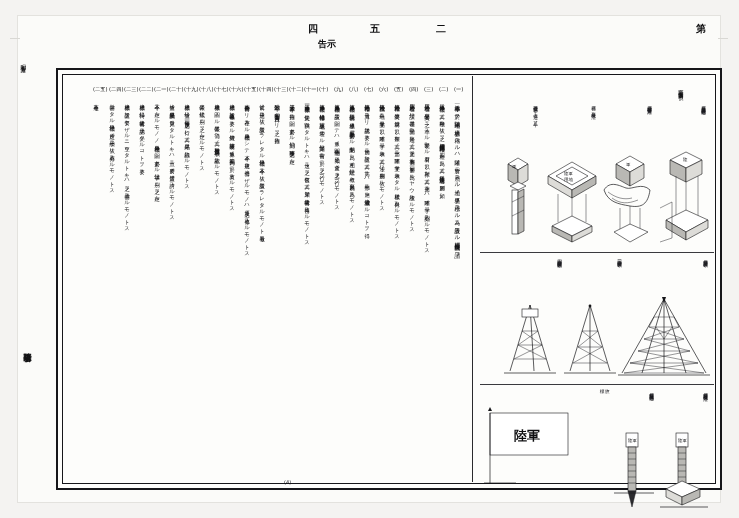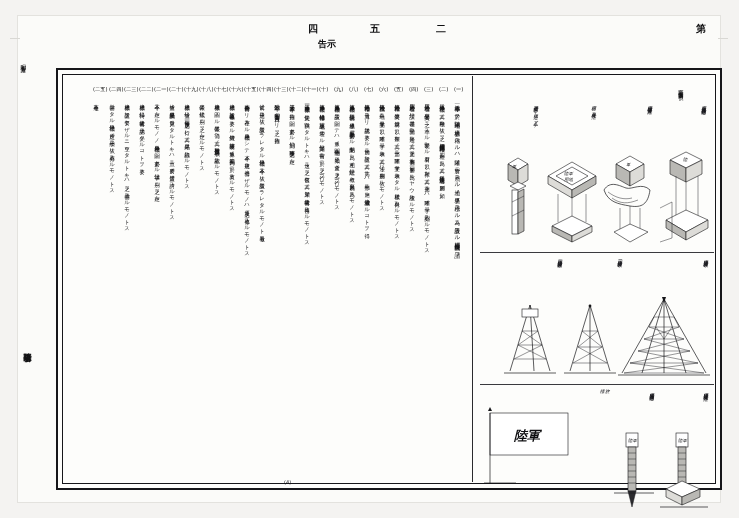--- a/index.html
+++ b/index.html
@@ -106,21 +106,20 @@
   
   .fig-region {
     position: absolute;
     right: 6px; top: 30px;
     width: 234px; bottom: 8px;
   }
   .fig-block {
     position: absolute;
     left: 0; right: 0;
     border-top: 1px solid #3a3a3e;
-    font-style: italic;
   }
   .fig-block.first { border-top: none; }
   .fig-cap {
     position: absolute;
     font-size: 4.6px;
     color: #15151a;
     writing-mode: horizontal-tb;
     letter-spacing: 0.5px;
   }
   .fig-cap.v {

